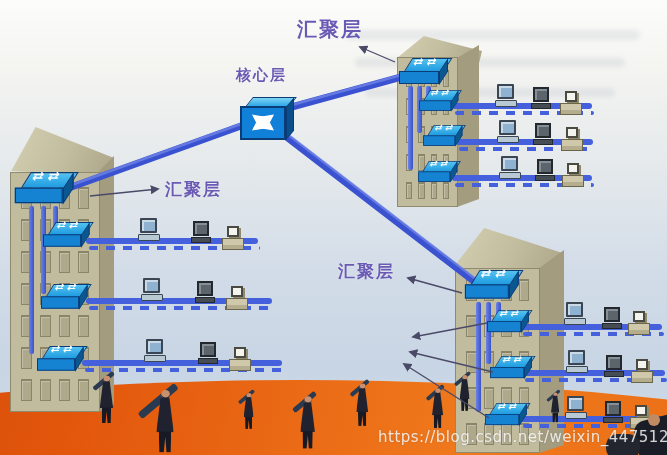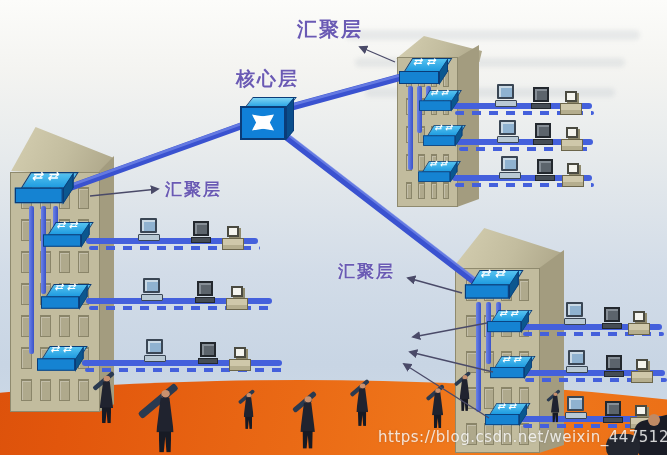--- a/index.html
+++ b/index.html
@@ -335,21 +335,21 @@
       </marker>
     </defs>
     <line class="larrow" x1="395" y1="62" x2="360" y2="47" marker-end="url(#ah)"></line>
     <line class="larrow" x1="90" y1="196" x2="158" y2="189" marker-end="url(#ah)"></line>
     <line class="larrow" x1="462" y1="293" x2="408" y2="278" marker-end="url(#ah)"></line>
     <line class="larrow" x1="487" y1="323" x2="413" y2="337" marker-end="url(#ah)"></line>
     <line class="larrow" x1="493" y1="372" x2="410" y2="352" marker-end="url(#ah)"></line>
     <line class="larrow" x1="489" y1="418" x2="404" y2="364" marker-end="url(#ah)"></line>
   </svg>
 
-  <div class="lab" style="left:236px;top:66px;font-size:19px;">核心层</div>
+  <div class="lab" style="left:236px;top:66px;font-size:15px;">核心层</div>
   <div class="lab" style="left:297px;top:16px;font-size:20px;">汇聚层</div>
   <div class="lab" style="left:165px;top:178px;font-size:17px;">汇聚层</div>
   <div class="lab" style="left:338px;top:260px;font-size:17px;">汇聚层</div>
 
   <div class="person" style="left:95px;top:372px;--s:.95;">
       <i class="sc"></i>
       <i class="hd"></i>
       <i class="bd"></i>
       <i class="lg"></i>
     </div>

